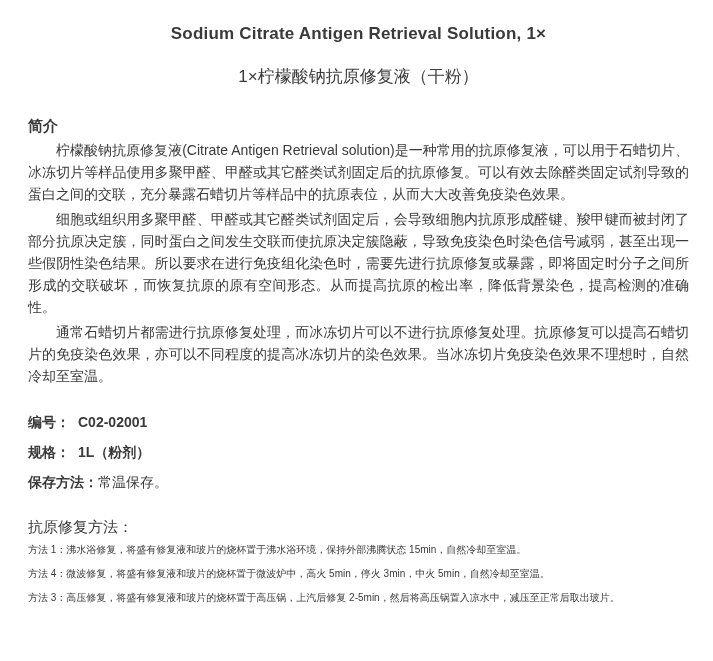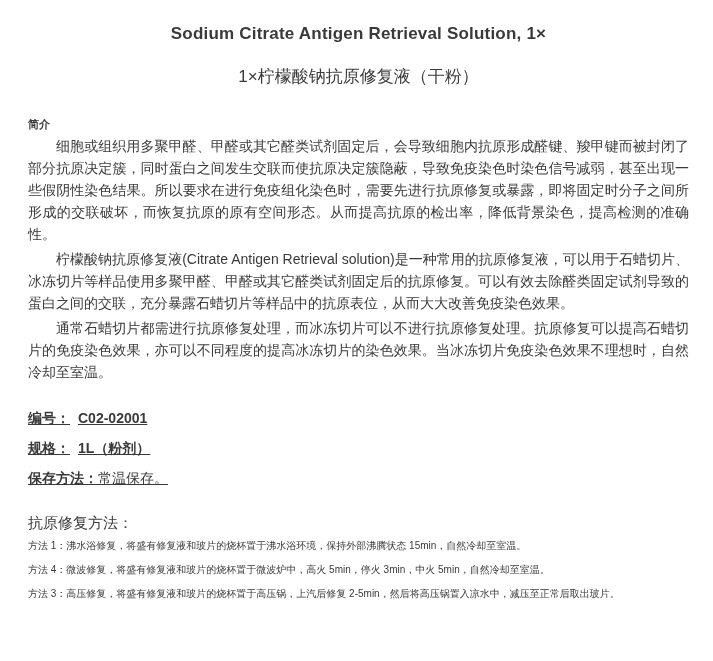--- a/index.html
+++ b/index.html
@@ -26,38 +26,37 @@
     letter-spacing: 0.2px;
   }
   .title-zh {
     margin: 21px 0 0 0;
     text-align: center;
     font-size: 17px;
     font-weight: normal;
   }
   .section-heading {
     margin: 29px 0 0 0;
-    font-size: 11px;
+    font-size: 15px;
     font-weight: bold;
   }
   .intro-paragraph {
     margin: 3px 0 0 0;
     font-size: 14px;
     line-height: 22px;
     text-align: justify;
     text-indent: 2em;
   }
   .info-block {
     margin-top: 26px;
   }
   .info-row {
     margin-top: 12px;
     font-size: 14px;
     line-height: 18px;
-    text-decoration: underline;
   }
   .info-row:first-child {
     margin-top: 0;
   }
   .info-label {
     font-weight: bold;
   }
   .info-row.bold-value .info-value {
     font-weight: bold;
     margin-left: 8px;
@@ -76,22 +75,22 @@
 </style>
 </head>
 <body>
 
 <div class="page">
 
   <h1 class="title-en">Sodium Citrate Antigen Retrieval Solution, 1×</h1>
   <h2 class="title-zh">1×柠檬酸钠抗原修复液（干粉）</h2>
 
   <h3 class="section-heading">简介</h3>
+  <p class="intro-paragraph">柠檬酸钠抗原修复液(Citrate Antigen Retrieval solution)是一种常用的抗原修复液，可以用于石蜡切片、冰冻切片等样品使用多聚甲醛、甲醛或其它醛类试剂固定后的抗原修复。可以有效去除醛类固定试剂导致的蛋白之间的交联，充分暴露石蜡切片等样品中的抗原表位，从而大大改善免疫染色效果。</p>
   <p class="intro-paragraph">细胞或组织用多聚甲醛、甲醛或其它醛类试剂固定后，会导致细胞内抗原形成醛键、羧甲键而被封闭了部分抗原决定簇，同时蛋白之间发生交联而使抗原决定簇隐蔽，导致免疫染色时染色信号减弱，甚至出现一些假阴性染色结果。所以要求在进行免疫组化染色时，需要先进行抗原修复或暴露，即将固定时分子之间所形成的交联破坏，而恢复抗原的原有空间形态。从而提高抗原的检出率，降低背景染色，提高检测的准确性。</p>
-  <p class="intro-paragraph">柠檬酸钠抗原修复液(Citrate Antigen Retrieval solution)是一种常用的抗原修复液，可以用于石蜡切片、冰冻切片等样品使用多聚甲醛、甲醛或其它醛类试剂固定后的抗原修复。可以有效去除醛类固定试剂导致的蛋白之间的交联，充分暴露石蜡切片等样品中的抗原表位，从而大大改善免疫染色效果。</p>
   <p class="intro-paragraph">通常石蜡切片都需进行抗原修复处理，而冰冻切片可以不进行抗原修复处理。抗原修复可以提高石蜡切片的免疫染色效果，亦可以不同程度的提高冰冻切片的染色效果。当冰冻切片免疫染色效果不理想时，自然冷却至室温。</p>
 
   <div class="info-block">
     <div class="info-row bold-value">
       <span class="info-label">编号：</span><span class="info-value">C02-02001</span>
     </div>
     <div class="info-row bold-value">
       <span class="info-label">规格：</span><span class="info-value">1L（粉剂）</span>
     </div>
     <div class="info-row">

